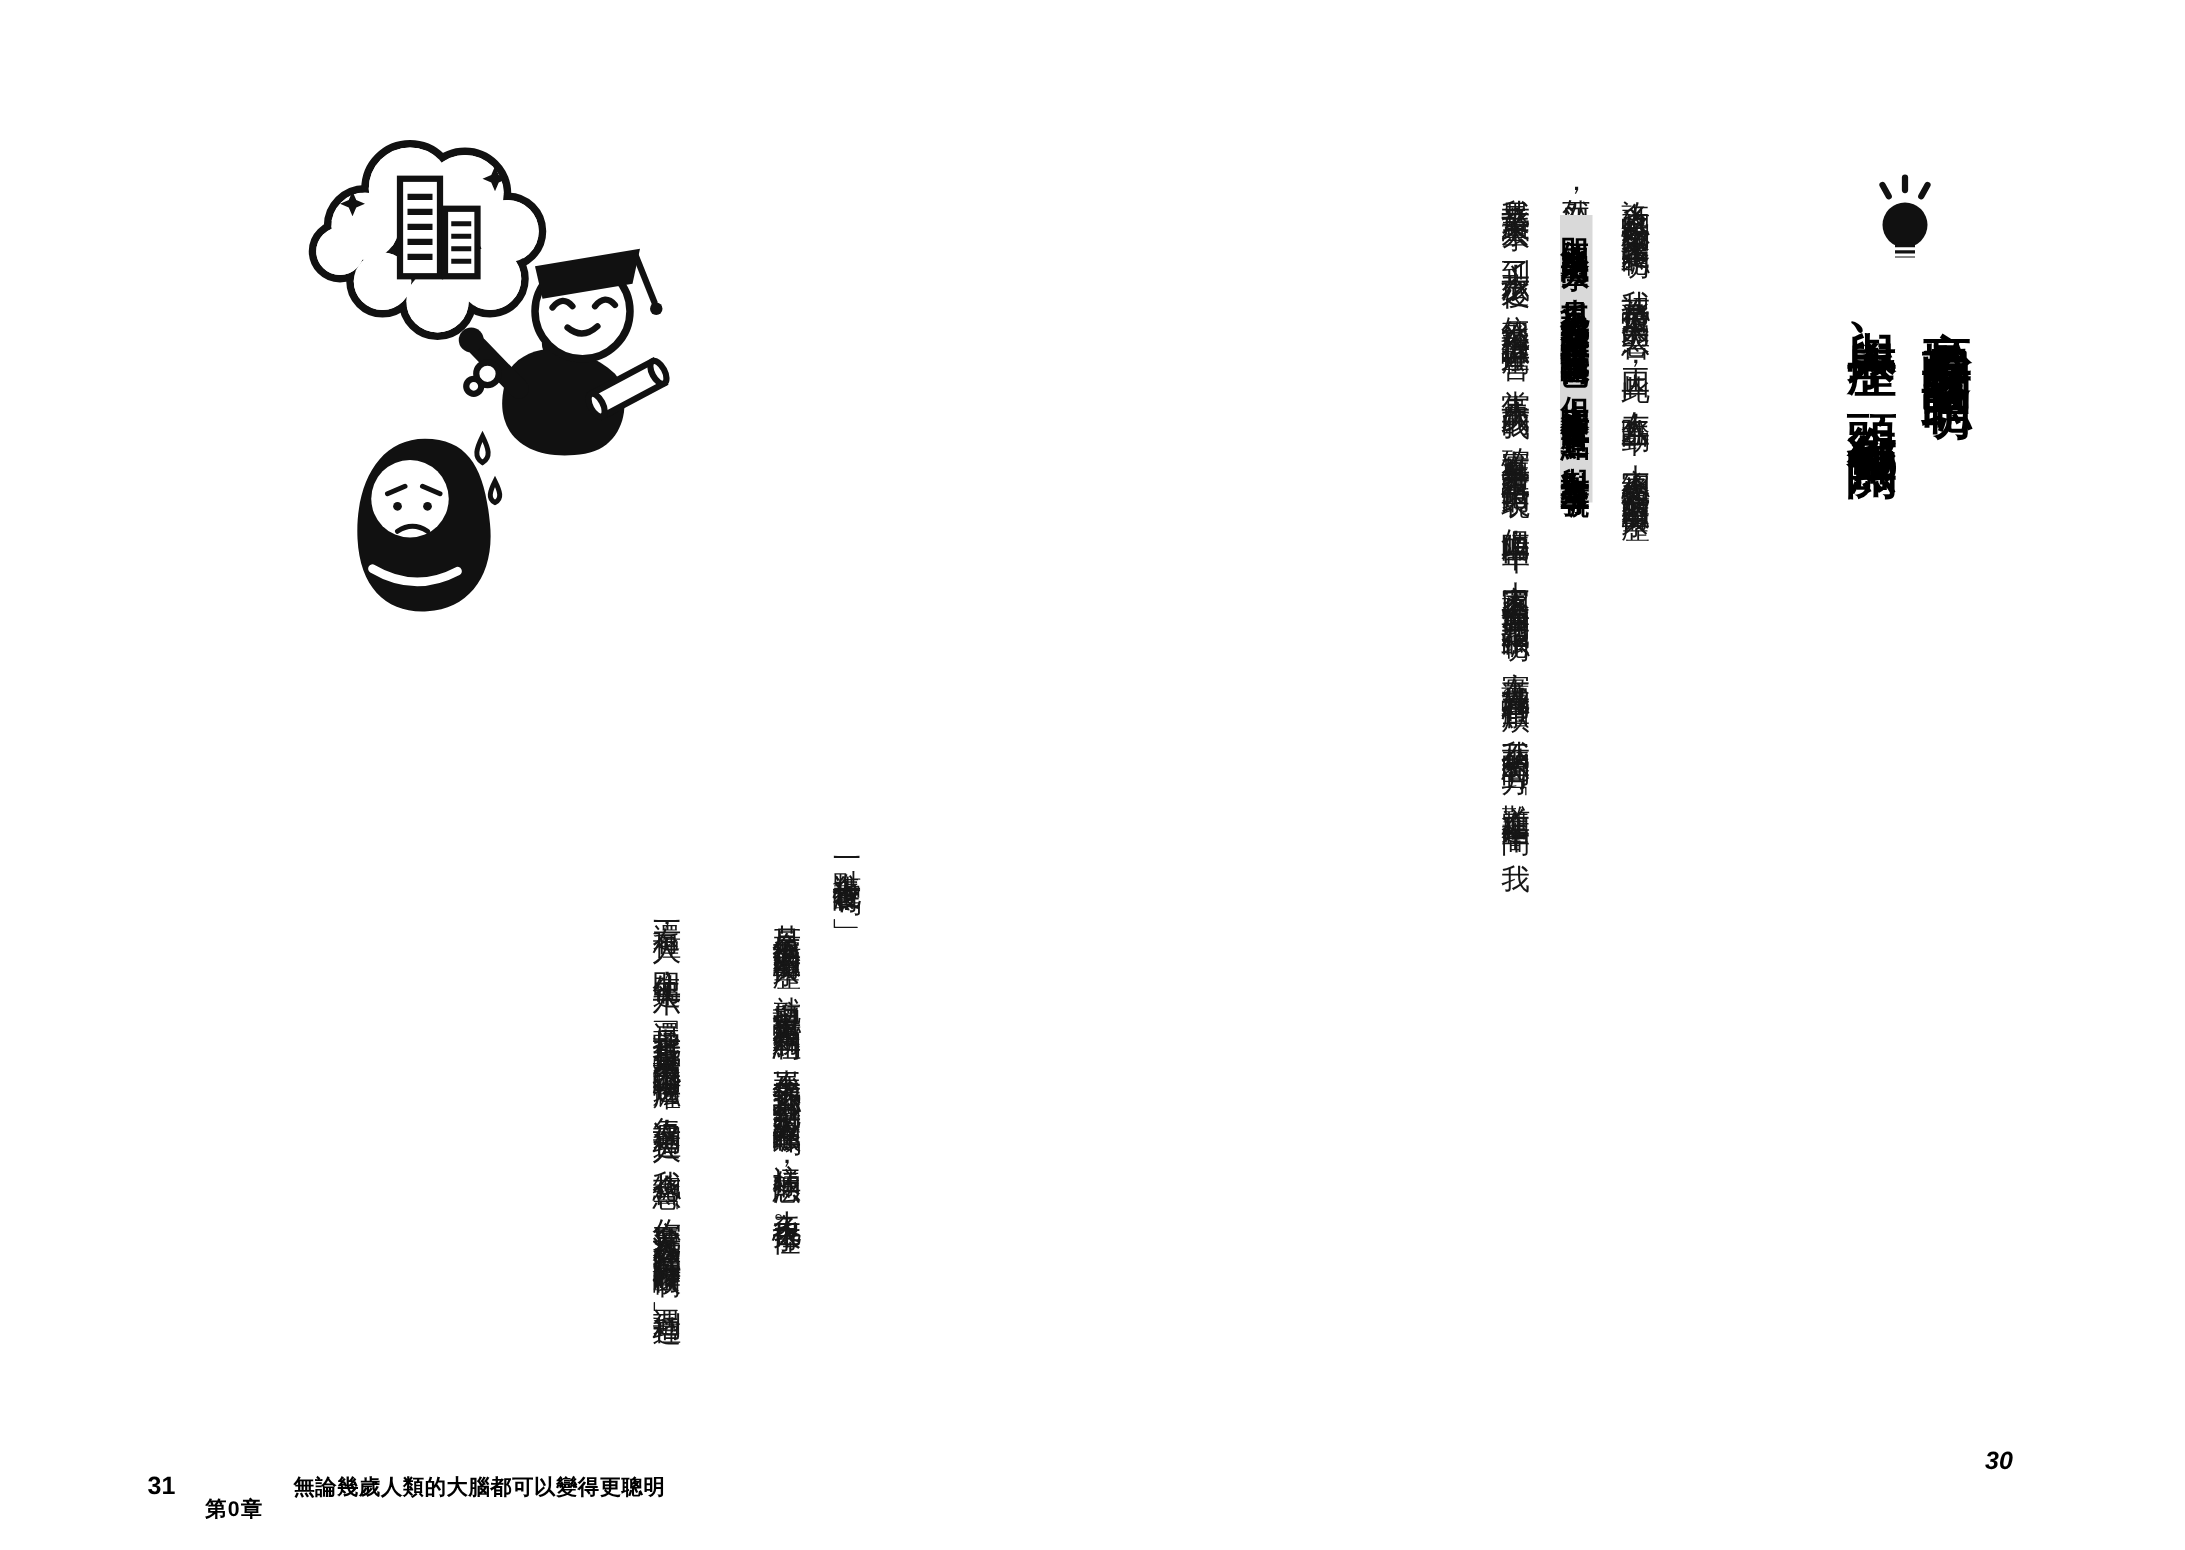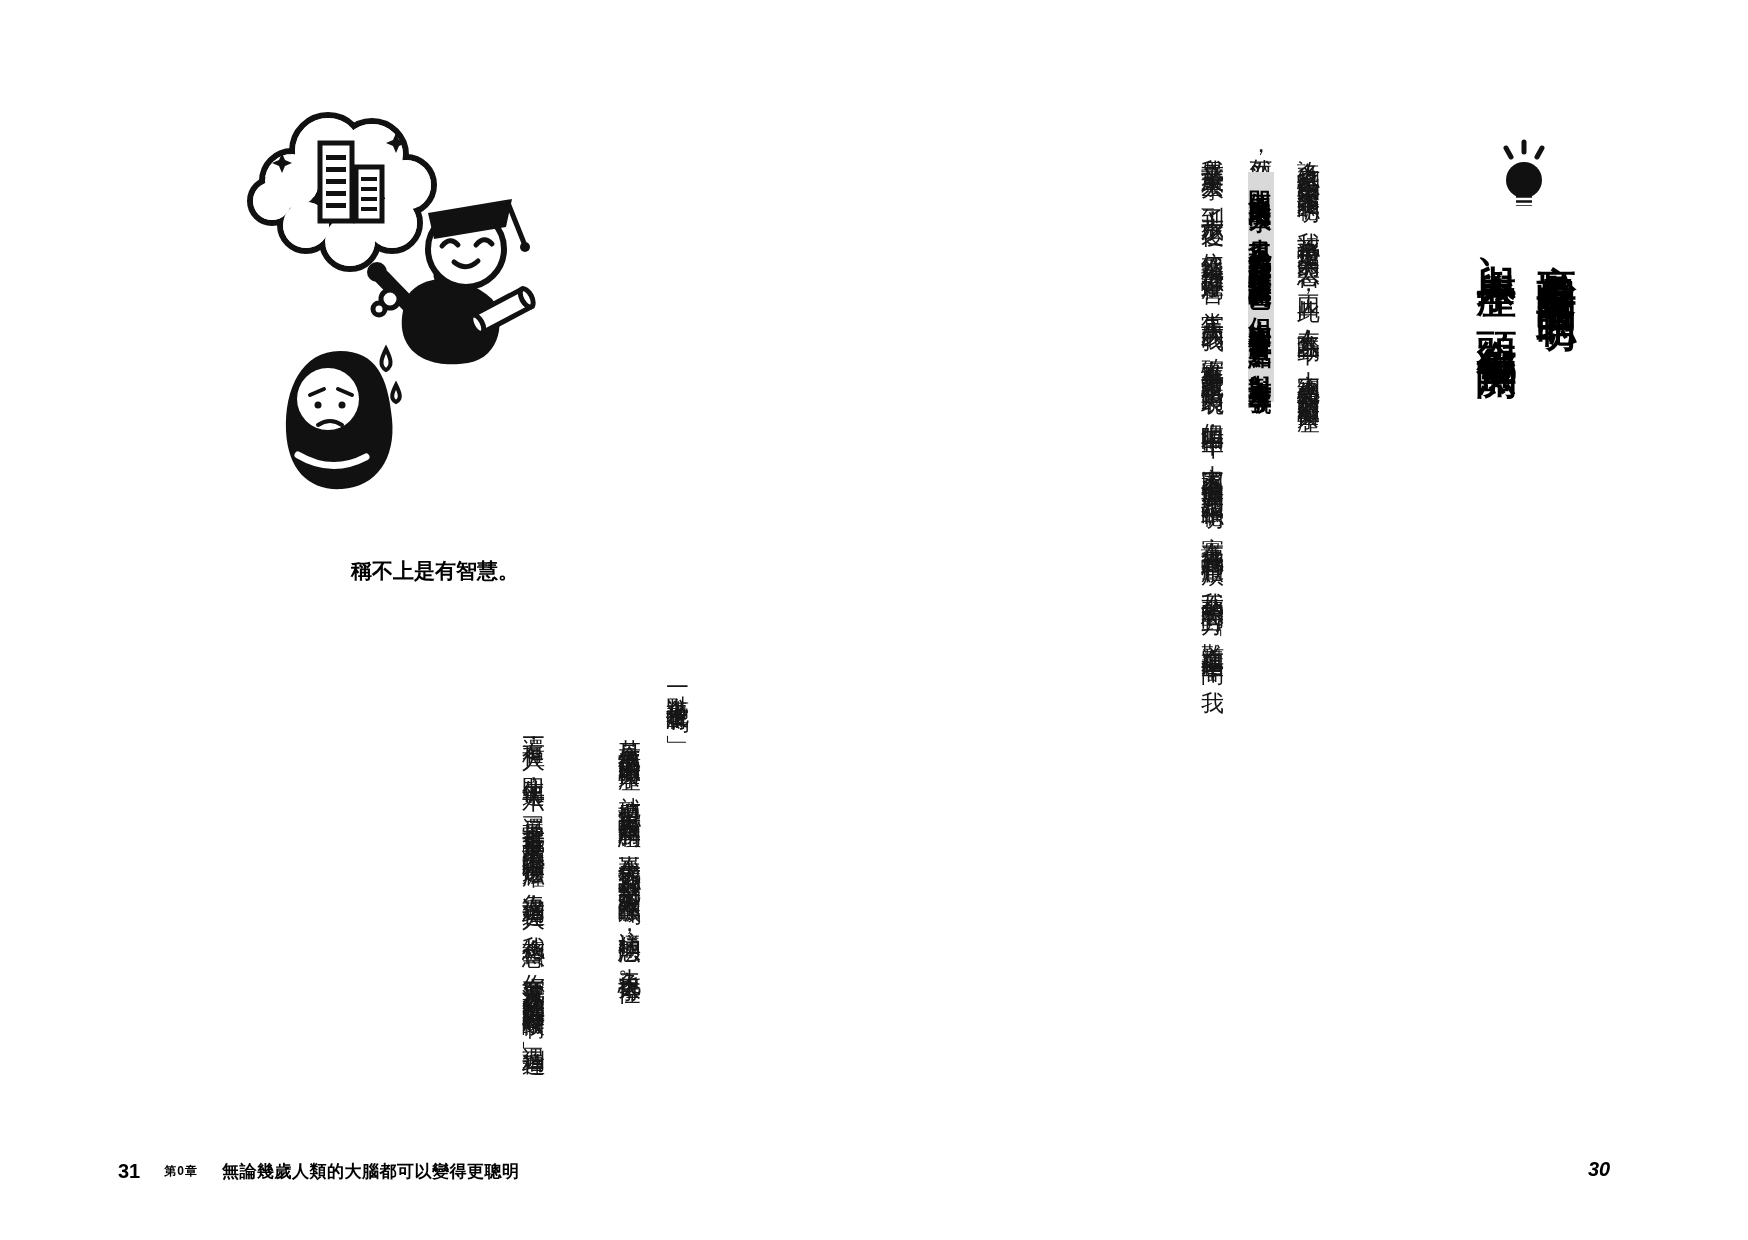--- a/index.html
+++ b/index.html
@@ -41,21 +41,21 @@
     position:absolute;left:240px;top:556px;width:390px;text-align:center;
     font-family:"Liberation Sans","DejaVu Sans",sans-serif;
     font-weight:bold;font-size:21px;line-height:30px;color:#000;
   }
   
   .footer-left{
     position:absolute;left:118px;top:1160px;display:flex;align-items:center;gap:24px;
     font-family:"Liberation Sans","DejaVu Sans",sans-serif;font-weight:bold;color:#000;
   }
   .footer-left .pageno{font-size:20px;}
-  .footer-left .chap{font-size:12px;letter-spacing:1px;}
+  .footer-left .chap{font-size:17px;letter-spacing:1px;margin-top:36px;}
   .footer-left .chaptitle{font-size:17px;letter-spacing:0.5px;font-family:Liberation Serif, serif;}
   .footer-right{
     position:absolute;left:1588px;top:1158px;
     font-family:"Liberation Sans","DejaVu Sans",sans-serif;font-weight:bold;font-size:20px;color:#000;font-style:italic;
   }
 </style>
 </head>
 <body>
 
 <div class="spread">
@@ -180,21 +180,20 @@
         <circle cx="102" cy="302" r="3.5" fill="#111"></circle>
         <path d="M58 352 Q92 372 126 354" stroke="#fff" stroke-width="7" fill="none" stroke-linecap="round"></path>
         <g fill="#fff" stroke="#111" stroke-width="4">
           <path d="M146 246 C141 256 139 263 146 267 C153 263 151 256 146 246 Z"></path>
           <path d="M156 282 C152 290 150 296 156 299 C162 296 160 290 156 282 Z"></path>
         </g>
       </g>
     </svg>
 
     <div class="caption">
-      <div>稱不上是有智慧。</div>
     </div>
 
     <div class="body-left">
       <p><span>一點進步也沒有嗎？」</span></p>
       <p class="indent"><span>若只是依據過去的頭銜與學歷，就擅自認定對方是人生勝利組，豈不代表你認為那一刻就是對方的人生巔峰嗎？這樣的想法，未免也太奇怪了。</span></p>
       <p class="indent gap-before"><span>還有一種人，即使年過六十，還是常把「我可是東大畢業的」掛在嘴邊炫耀。每次遇到這種人，我總會想：「你究竟要沉浸在過往的榮耀到什麼時候啊？」遇到這種</span></p>
     </div>
 
     <div class="footer-left">
       <span class="pageno">31</span>

